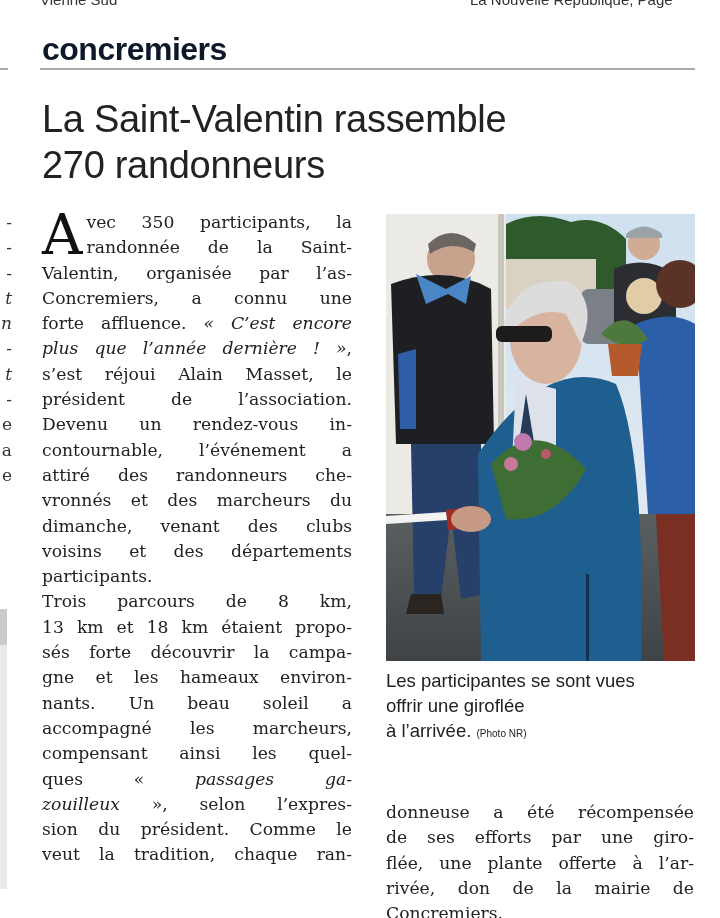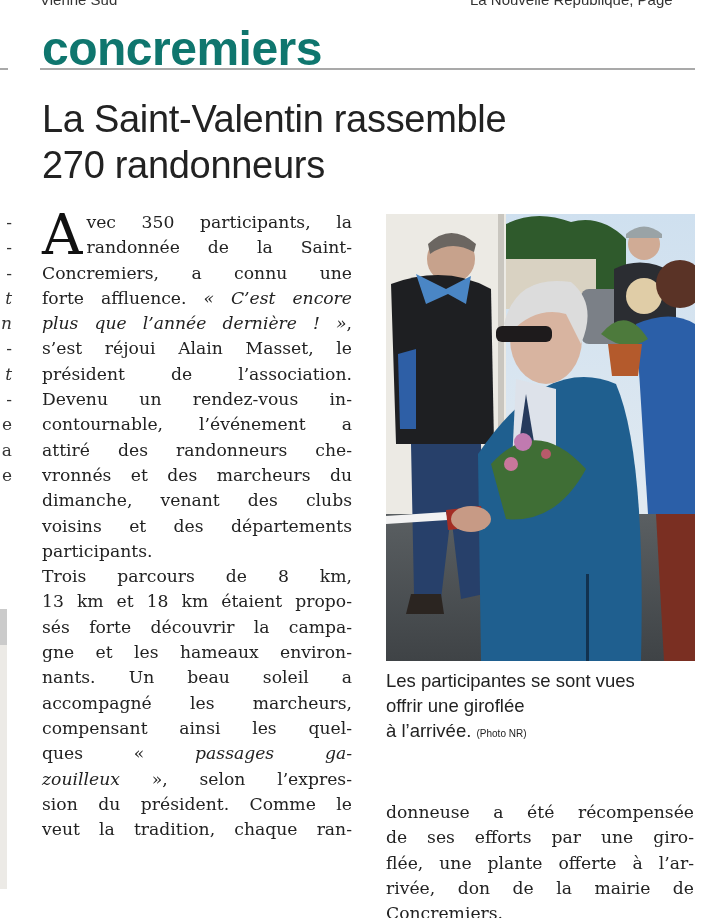--- a/index.html
+++ b/index.html
@@ -1,19 +1,19 @@
 <!DOCTYPE html>
 <html><head>
 <meta charset="utf-8">
 <style>
   html, body { margin:0; padding:0; }
   body { width:720px; height:918px; background:#ffffff; position:relative; overflow:hidden; color:#1e1e1e; }
   .topstrip { position:absolute; left:0; top:0; width:720px; height:8px; overflow:hidden; }
   .topstrip span { position:absolute; top:-9px; font-family:"Liberation Sans",sans-serif; font-size:15px; color:#333; }
-  .rubric { position:absolute; left:42px; top:26px; font-family:"Liberation Sans",sans-serif; font-weight:bold; font-size:48px; letter-spacing:-0.5px; color:#0f766e; line-height:46px; }
+  .rubric { position:absolute; left:42px; top:26px; font-family:"Liberation Sans",sans-serif; font-weight:bold; font-size:32px; letter-spacing:-0.5px; color:#0f172a; line-height:46px; }
   .rubric-rule { position:absolute; left:40px; top:68px; width:655px; height:2px; background:#a9a9a9; }
   .left-rule { position:absolute; left:0; top:68px; width:8px; height:2px; background:#a9a9a9; }
   .headline { position:absolute; left:42px; top:96px; font-family:"Liberation Sans",sans-serif; font-weight:normal; font-size:38px; line-height:46px; color:#222; letter-spacing:-0.3px; }
   .col { position:absolute; font-family:"DejaVu Serif",serif; font-size:17.2px; line-height:25.3px; color:#222; text-align:justify; }
   .col .line { display:block; white-space:nowrap; text-align:justify; text-align-last:justify; height:25.3px; }
   .col .line.last { text-align-last:left; }
   .col1 { left:42px; top:210px; width:310px; }
   .dropcap { float:left; font-family:"DejaVu Serif",serif; font-size:56px; line-height:46px; margin:2px 4px 0 0; color:#111; }
   .photo { position:absolute; left:386px; top:214px; width:309px; height:447px; overflow:hidden; background:#6e7d8a; }
   .caption { position:absolute; left:386px; top:668px; width:320px; font-family:"Liberation Sans",sans-serif; font-size:18.5px; line-height:25px; color:#222; }
@@ -54,20 +54,21 @@
     <span>a</span>
     <span>e</span>
   </div>
 <div class="sidebar-box"></div>
 <div class="sidebar-box-top"></div>
 
 <div class="col col1" id="col1">
   <span class="dropcap">A</span>
 <span class="line" style="display: block;">vec 350 participants, la</span>
     <span class="line" style="display: block;">randonnée de la Saint-</span>
+    <span class="line">Valentin, organisée par l’as-</span>
     <span class="line">Concremiers, a connu une</span>
     <span class="line">forte affluence. <i>« C’est encore</i></span>
     <span class="line"><i>plus que l’année dernière ! »</i>,</span>
     <span class="line">s’est réjoui Alain Masset, le</span>
     <span class="line">président de l’association.</span>
     <span class="line">Devenu un rendez-vous in-</span>
     <span class="line">contournable, l’événement a</span>
     <span class="line">attiré des randonneurs che-</span>
     <span class="line">vronnés et des marcheurs du</span>
     <span class="line">dimanche, venant des clubs</span>

